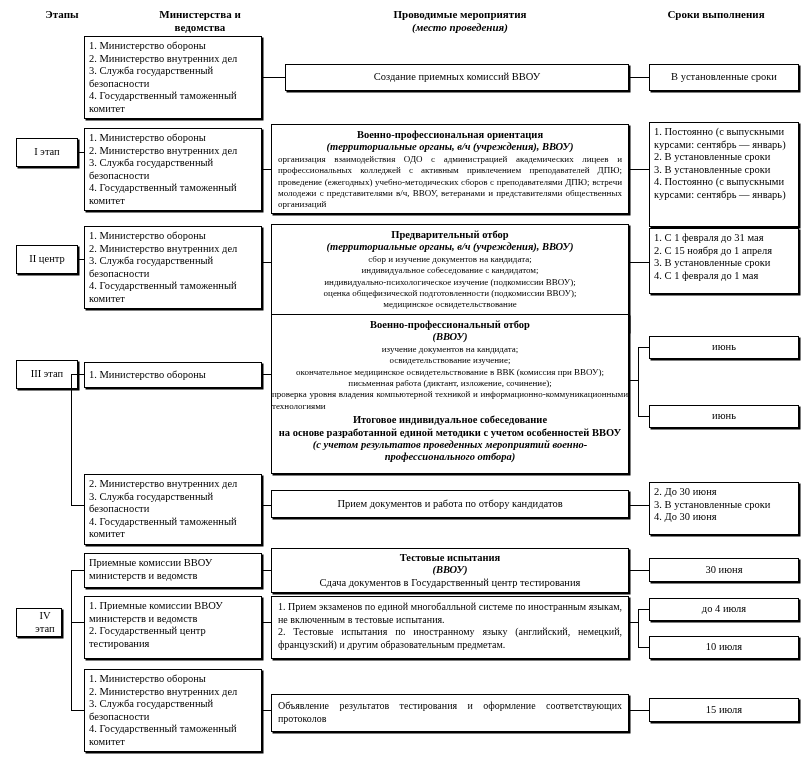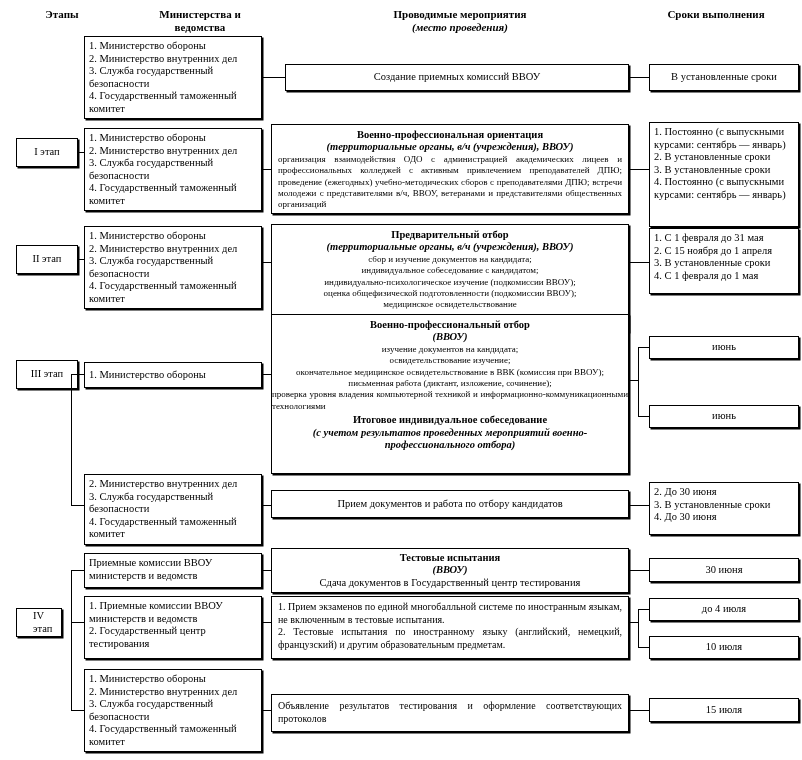--- a/index.html
+++ b/index.html
@@ -47,21 +47,21 @@
     justify-content:center;
     text-align:center;
   }
   .box.vcenter{
     display:flex;
     flex-direction:column;
     justify-content:center;
   }
   .stage{
     font-size:10.5px;
-    text-align:left;
+    text-align:center;
     display:flex;
     align-items:center;
     justify-content:center;
   }
   .ttl{
     font-weight:bold;
     text-align:center;
     display:block;
     font-size:10.5px;
     line-height:12.4px;
@@ -168,21 +168,21 @@
   <div class="box lines" style="left:649px;top:122px;width:150px;height:105px;">
     <div>1. Постоянно (с выпускными</div>
     <div>курсами: сентябрь — январь)</div>
     <div>2. В установленные сроки</div>
     <div>3. В установленные сроки</div>
     <div>4. Постоянно (с выпускными</div>
     <div>курсами: сентябрь — январь)</div>
   </div>
 
   <div class="box stage" style="left:16px;top:245px;width:62px;height:29px;">
-    <span>II этап</span>
+    <span>II центр</span>
   </div>
   <div class="hline" style="left:78px;top:259px;width:6px;"></div>
 
   <div class="box lines" style="left:84px;top:226px;width:178px;height:83px;">
     <div>1. Министерство обороны</div>
     <div>2. Министерство внутренних дел</div>
     <div>3. Служба    государственный</div>
     <div>безопасности</div>
     <div>4. Государственный таможенный</div>
     <div>комитет</div>
@@ -226,20 +226,21 @@
 
   <div class="box" style="left:271px;top:314px;width:358px;height:160px;padding:4px 0;">
     <span class="ttl">Военно-профессиональный отбор</span>
     <span class="ttl2">(ВВОУ)</span>
     <div class="body-txt nj">изучение документов на кандидата;</div>
     <div class="body-txt nj">освидетельствование изучение;</div>
     <div class="body-txt nj">окончательное медицинское освидетельствование в ВВК (комиссия при ВВОУ);</div>
     <div class="body-txt nj">письменная работа (диктант, изложение, сочинение);</div>
     <div class="body-txt">проверка уровня владения компьютерной техникой и информационно-коммуникационными технологиями</div>
     <span class="ttl" style="margin-top:2px;">Итоговое индивидуальное собеседование</span>
+    <span class="ttl">на основе разработанной единой методики с учетом особенностей ВВОУ</span>
     <span class="ttl2">(с учетом результатов проведенных мероприятий военно-</span>
     <span class="ttl2">профессионального отбора)</span>
   </div>
 
   <div class="vline" style="left:638px;top:347px;height:69px;"></div>
   <div class="hline" style="left:629px;top:380px;width:9px;"></div>
   <div class="hline" style="left:638px;top:347px;width:11px;"></div>
   <div class="hline" style="left:638px;top:416px;width:11px;"></div>
 
   <div class="box center" style="left:649px;top:336px;width:150px;height:23px;">

